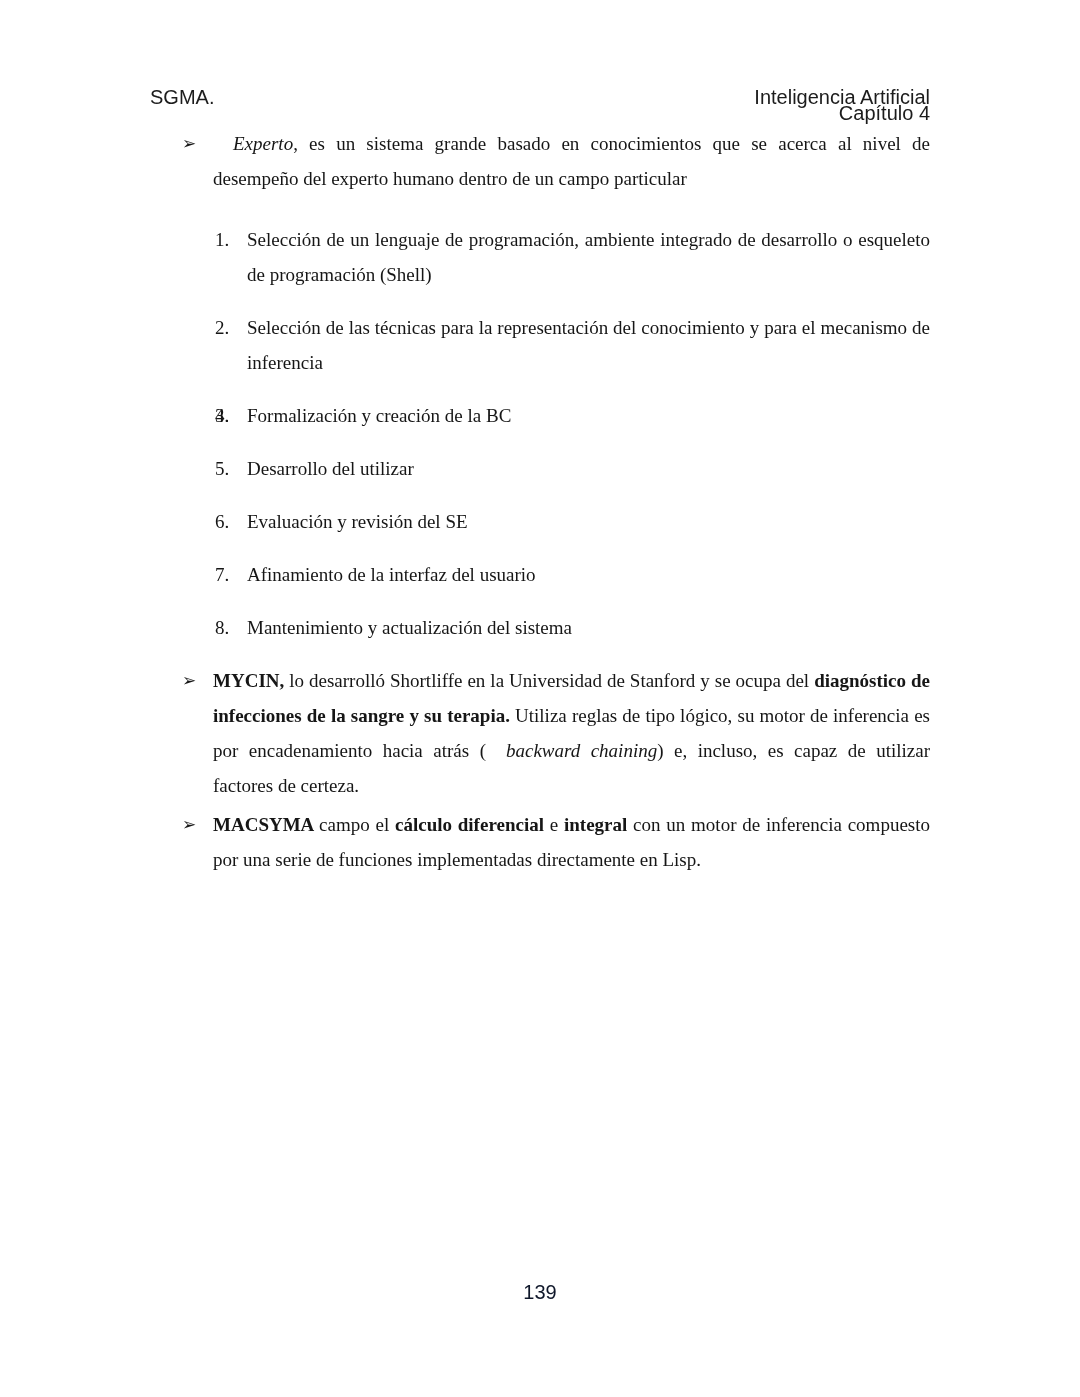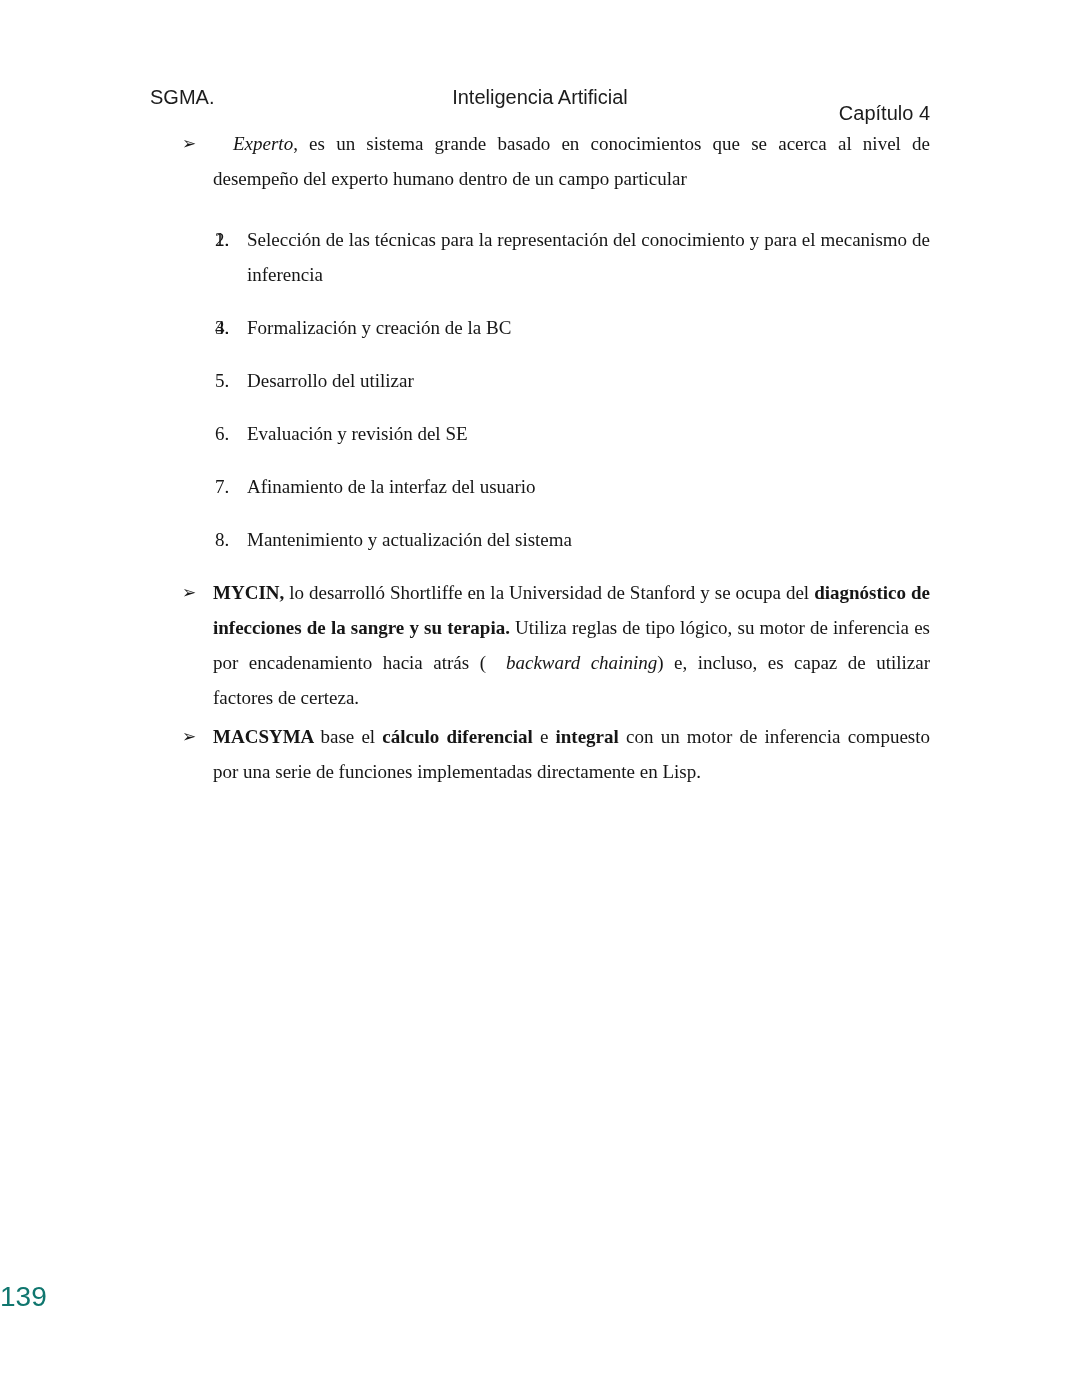--- a/index.html
+++ b/index.html
@@ -17,21 +17,21 @@
     position: absolute;
     top: 86px;
     left: 150px;
     right: 150px;
     height: 26px;
     font-family: "Liberation Sans", sans-serif;
     font-size: 20px;
     color: #1c1c1c;
   }
   .header .h-left  { position: absolute; left: 0; top: 0; }
-  .header .h-center{ position: absolute; left: 0; right: 0; top: 0; text-align: center; }
+  .header .h-center{ position: absolute; left: 0; right: 0; top: 0; text-align: right; }
   .header .h-right { position: absolute; right: 0; top: 16px; }
 
   
   .content {
     position: absolute;
     left: 150px;
     top: 126px;
     width: 780px;
     font-size: 19px;
     line-height: 35px;
@@ -69,24 +69,24 @@
   .b-mycin { margin-bottom: 4px; }
   .bold { font-weight: bold; }
   .italic { font-style: italic; margin-left: 20px; }
 
   
   .footer {
     position: absolute;
     left: 0;
     right: 0;
     top: 1281px;
-    text-align: left;
+    text-align: center;
     font-family: "Liberation Sans", sans-serif;
-    font-size: 28px;
-    color: #0f766e;
+    font-size: 20px;
+    color: #0f172a;
   }
 </style>
 </head>
 <body>
 
 <div class="page">
 
   <div class="header">
     <span class="h-left">SGMA.</span>
     <span class="h-center">Inteligencia Artificial</span>
@@ -97,20 +97,21 @@
 
     <div class="bullet-para b-experto">
       <span class="marker">➢</span>
       <span class="italic">Experto</span><span>, es un sistema grande basado en conocimientos que se acerca al nivel de desempeño del experto humano dentro de un campo particular</span>
     </div>
 
 
     <div class="steps">
       <div class="step">
         <span class="num">1.</span>
+        <span>Selección de un lenguaje de programación, ambiente integrado de desarrollo o esqueleto de programación (Shell)</span>
       </div>
       <div class="step">
         <span class="num">2.</span>
         <span>Selección de las técnicas para la representación del conocimiento y para el mecanismo de inferencia</span>
       </div>
       <div class="step">
         <span class="num">3.</span>
       </div>
       <div class="step">
         <span class="num">4.</span>
@@ -135,21 +136,21 @@
     </div>
 
 
     <div class="bullet-para b-mycin">
       <span class="marker">➢</span>
       <span class="bold">MYCIN, </span><span>lo desarrolló Shortliffe en la Universidad de Stanford y se ocupa del </span><span class="bold">diagnóstico de infecciones de la sangre y su terapia. </span><span>Utiliza reglas de tipo lógico, su motor de inferencia es por encadenamiento hacia atrás (</span><span class="italic">backward chaining</span><span>) e, incluso, es capaz de utilizar factores de certeza.</span>
     </div>
 
     <div class="bullet-para">
       <span class="marker">➢</span>
-      <span class="bold">MACSYMA </span><span>base el </span><span class="bold">cálculo diferencial </span><span>e </span><span class="bold">integral </span><span>con un motor de inferencia compuesto por una serie de funciones implementadas directamente en Lisp.</span>
+      <span class="bold">MACSYMA </span><span>campo el </span><span class="bold">cálculo diferencial </span><span>e </span><span class="bold">integral </span><span>con un motor de inferencia compuesto por una serie de funciones implementadas directamente en Lisp.</span>
     </div>
 
   </div>
 
   <div class="footer">
     <span>139</span>
   </div>
 
 </div>
 

